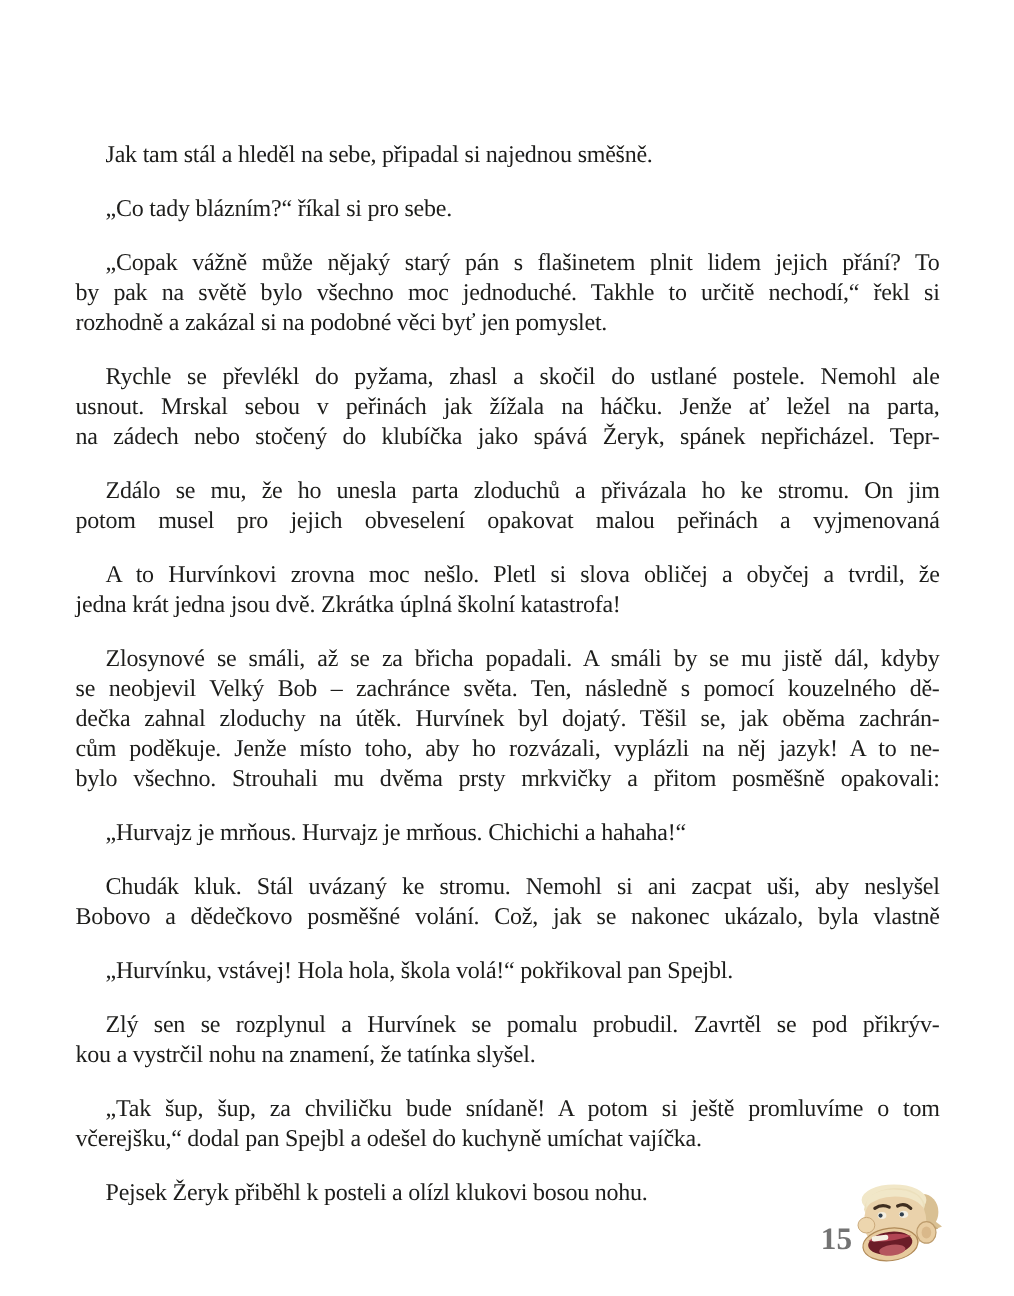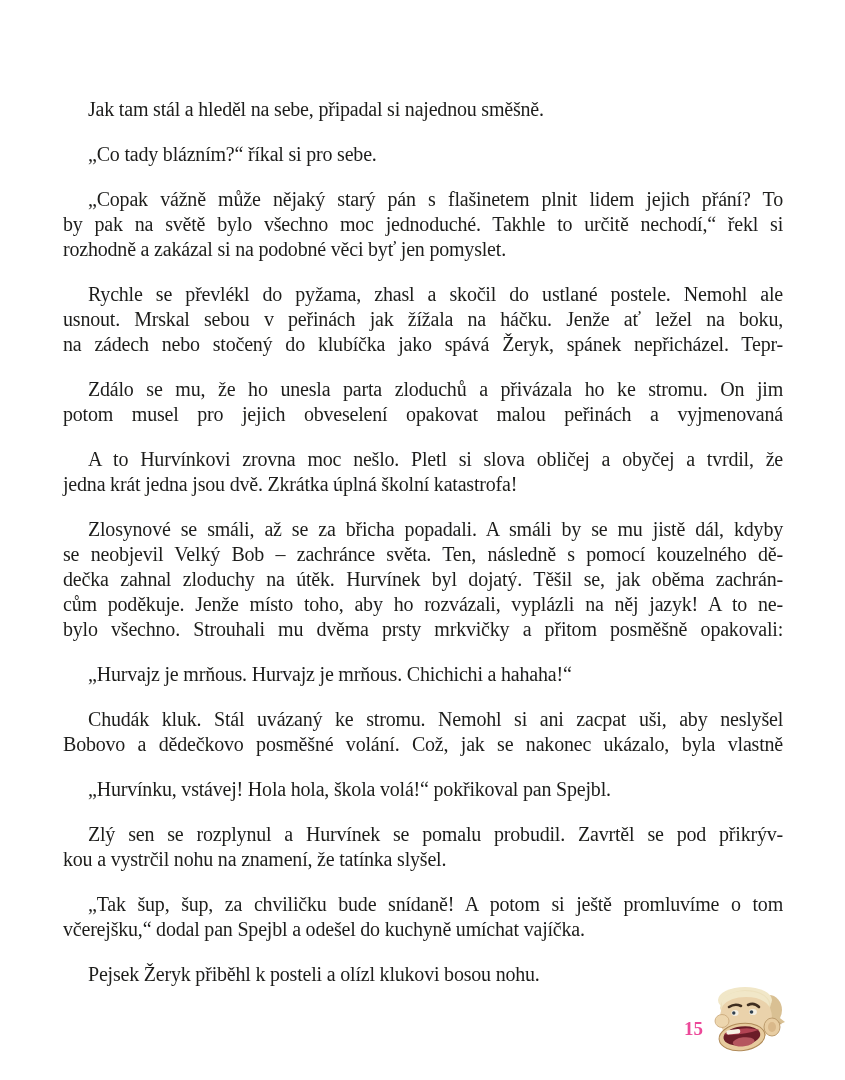--- a/index.html
+++ b/index.html
@@ -24,28 +24,28 @@
     font-size: 20px;
     line-height: 25px;
     letter-spacing: -0.2px;
   }
   .para { margin: 0; }
   .ln {
     text-align: justify;
     text-align-last: justify;
   }
   .ln.end { text-align-last: left; }
-  .ln.first { text-indent: 25px; }
+  .ln.first { text-indent: 25px; margin-top: 20px; }
   .page-number {
     position: absolute;
     left: 684px;
     top: 1018px;
-    font-size: 19px;
+    font-size: 26px;
     font-weight: bold;
-    color: #ec4899;
+    color: #737373;
   }
   .mascot {
     position: absolute;
     left: 708px;
     top: 984px;
     width: 82px;
     height: 72px;
   }
   .mascot svg { width: 100%; height: 100%; display: block; }
 </style>
@@ -69,21 +69,21 @@
     <p class="para">
       </p>
       <div class="ln first">„Copak vážně může nějaký starý pán s flašinetem plnit lidem jejich přání? To</div>
       <div class="ln">by pak na světě bylo všechno moc jednoduché. Takhle to určitě nechodí,“ řekl si</div>
       <div class="ln end">rozhodně a zakázal si na podobné věci byť jen pomyslet.</div>
     <p></p>
 
     <p class="para">
       </p>
       <div class="ln first">Rychle se převlékl do pyžama, zhasl a skočil do ustlané postele. Nemohl ale</div>
-      <div class="ln">usnout. Mrskal sebou v peřinách jak žížala na háčku. Jenže ať ležel na boku,</div>
+      <div class="ln">usnout. Mrskal sebou v peřinách jak žížala na háčku. Jenže ať ležel na parta,</div>
       <div class="ln">na zádech nebo stočený do klubíčka jako spává Žeryk, spánek nepřicházel. Tepr-</div>
     <p></p>
 
     <p class="para">
       </p>
       <div class="ln first">Zdálo se mu, že ho unesla parta zloduchů a přivázala ho ke stromu. On jim</div>
       <div class="ln">potom musel pro jejich obveselení opakovat malou peřinách a vyjmenovaná</div>
     <p></p>
 
     <p class="para">

